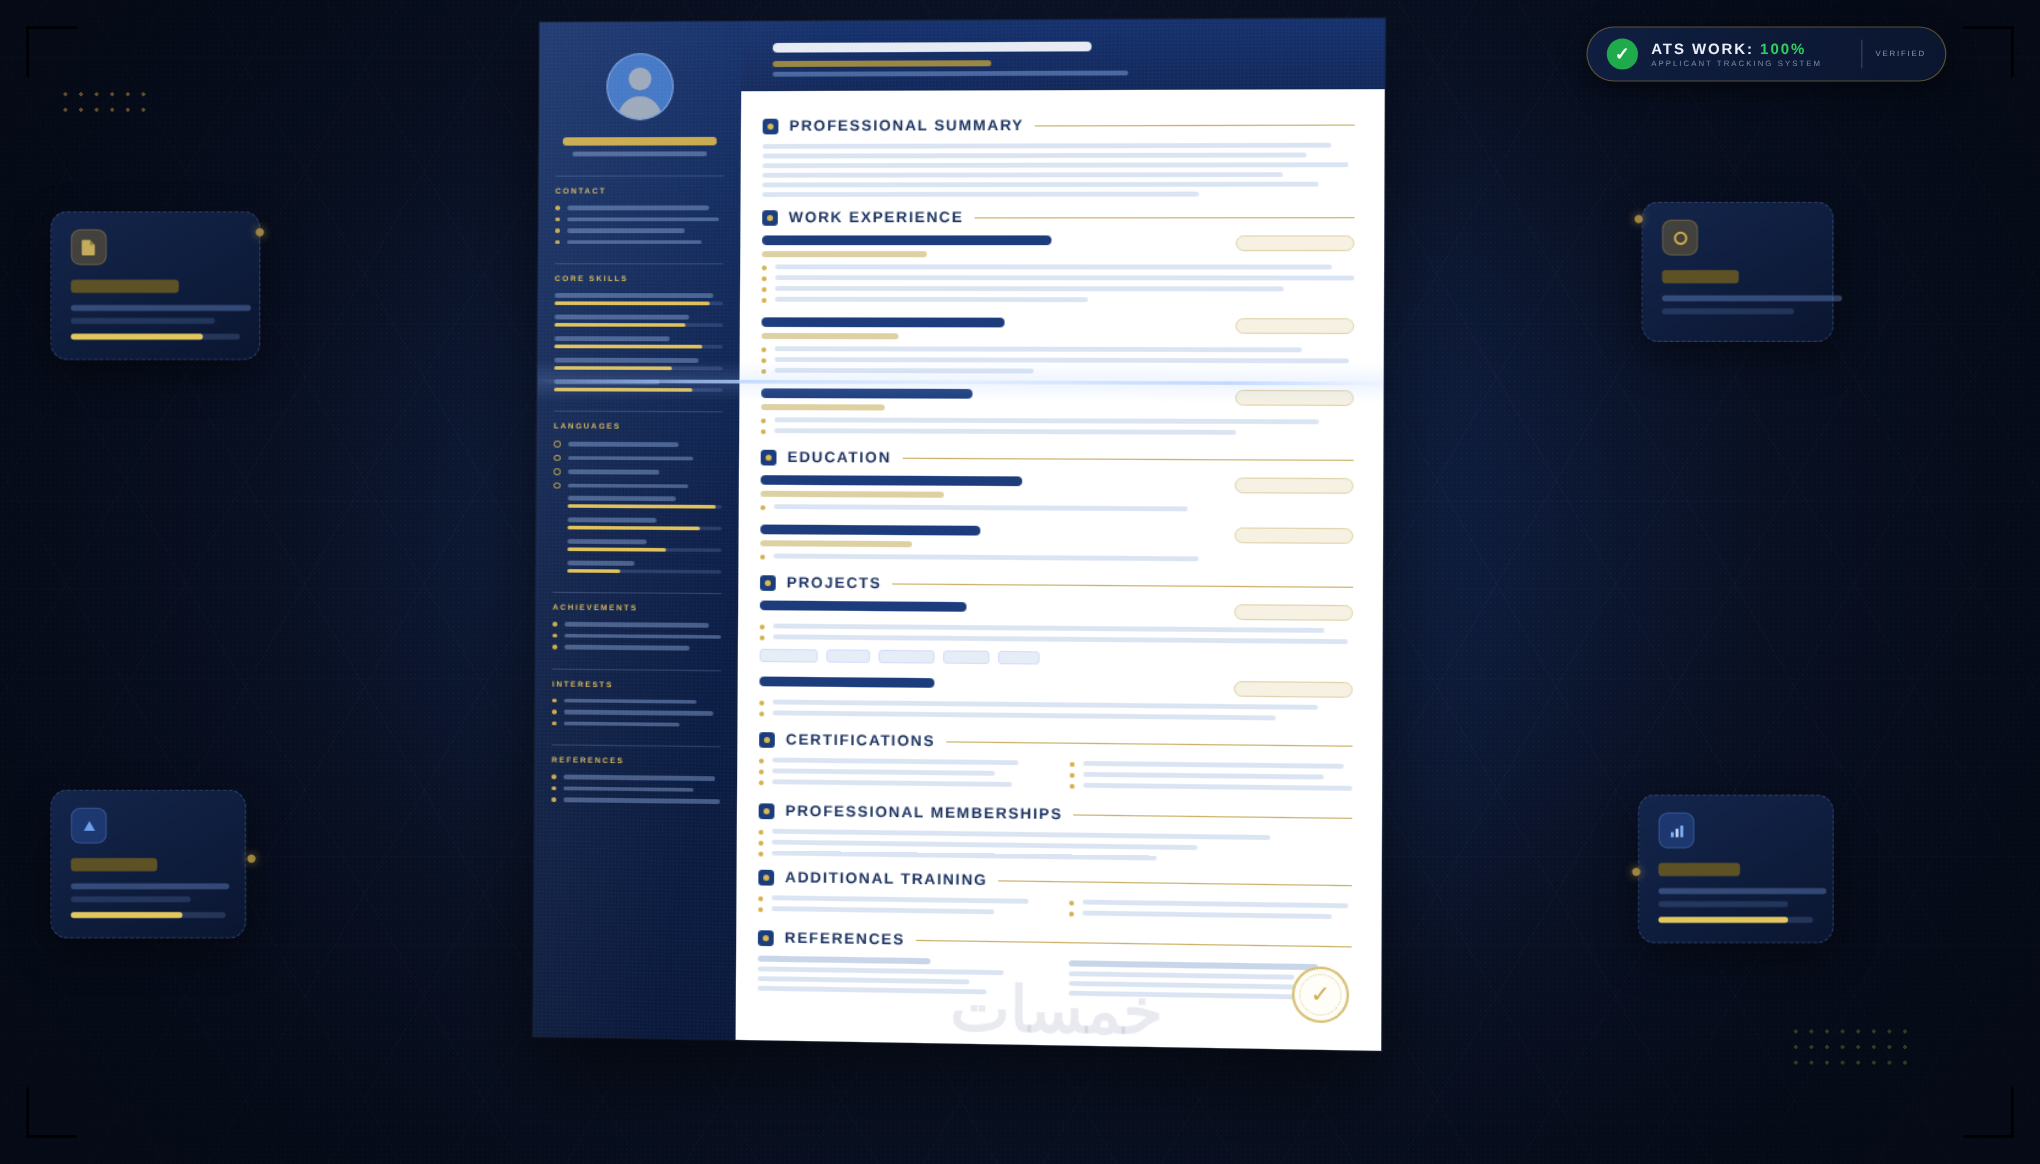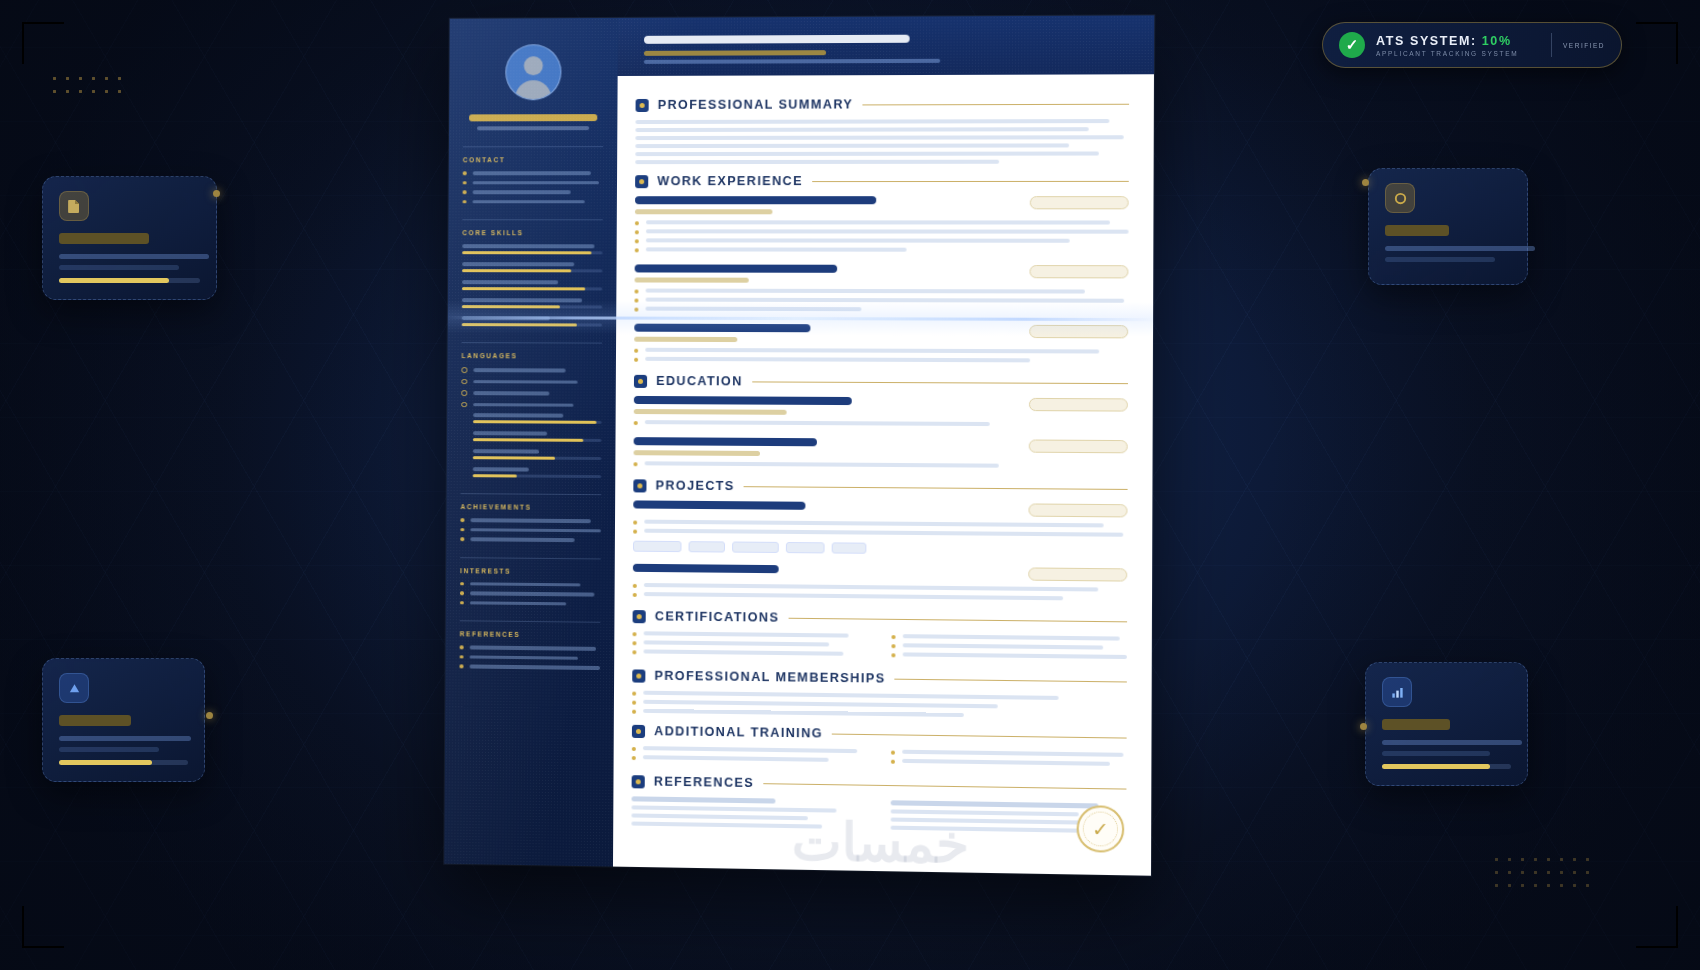--- a/index.html
+++ b/index.html
@@ -342,22 +342,22 @@
   <div class="fprog" style="background:rgba(110,140,195,.25);">
     <div class="fill" style="width:84%;"></div>
   </div>
 </div>
 <div class="fnode" style="left:1360px; top:723px;"></div>
 
 <div id="ats-badge">
   <div class="check">✓</div>
   <div class="ats-text">
     <div class="ats-l1">
-      <span>ATS SYSTEM:</span>
-      <span class="pct">10%</span>
+      <span>ATS WORK:</span>
+      <span class="pct">100%</span>
     </div>
     <div class="ats-l2">APPLICANT TRACKING SYSTEM</div>
   </div>
   <div class="ats-sep"></div>
   <div class="ats-verified">VERIFIED</div>
 </div>
 
 <div id="resume-doc">
 
   <aside class="doc-side">

